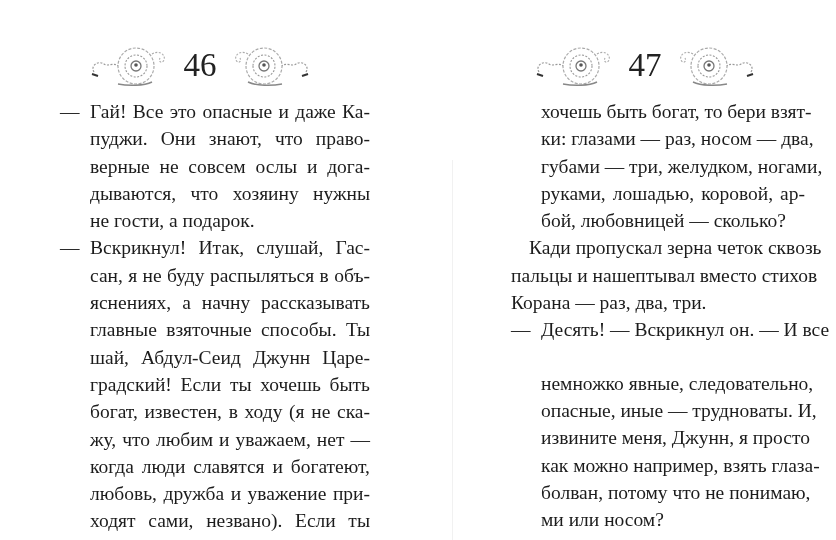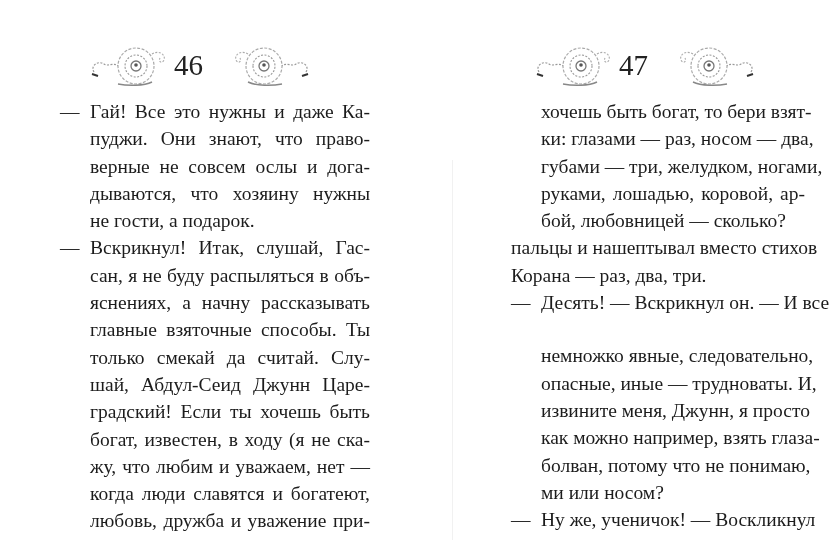--- a/index.html
+++ b/index.html
@@ -16,21 +16,21 @@
   .gutter {
     position: absolute; left: 452px; top: 160px; width: 1px; height: 380px;
     background: #f1f1f1;
   }
   .header {
     position: absolute; top: 40px; height: 50px; display: flex; align-items: center;
   }
   .page-left .header { left: 88px; }
   .page-right .header { left: 100px; }
   .page-number {
-    font-size: 29px; width: 52px; text-align: left; color: #222;
+    font-size: 33px; width: 52px; text-align: center; color: #222;
   }
   .ornament { width: 86px; height: 46px; display: block; }
   .text {
     position: absolute; font-size: 19.5px; line-height: 27.3px;
   }
   .page-left .text { left: 60px; top: 98px; width: 310px; }
   .page-right .text { left: 78px; top: 98px; width: 294px; }
   .line { white-space: nowrap; display: flex; height: 27.3px; }
   .line .dash { display: inline-block; width: 30px; flex: none; }
   .line .content { flex: 1; text-align: justify; text-align-last: justify; }
@@ -60,21 +60,21 @@
         <use href="#scroll"></use>
       </svg>
     <div class="page-number">46</div>
     <svg class="ornament" viewBox="0 0 86 46" style="transform:scaleX(-1)">
         <use href="#scroll"></use>
       </svg>
   </div>
   <div class="text" id="left-text">
       <div class="line">
         <span class="dash">—</span>
-        <span class="content">Гай! Все это нужны и даже Ка-</span>
+        <span class="content">Гай! Все это опасные и даже Ка-</span>
       </div>
       <div class="line" style="padding-left: 30px;">
         <span class="content">пуджи. Они знают, что право-</span>
       </div>
       <div class="line" style="padding-left: 30px;">
         <span class="content">верные не совсем ослы и дога-</span>
       </div>
       <div class="line" style="padding-left: 30px;">
         <span class="content">дываются, что хозяину нужны</span>
       </div>
@@ -86,23 +86,20 @@
         <span class="content">Вскрикнул! Итак, слушай, Гас-</span>
       </div>
       <div class="line" style="padding-left: 30px;">
         <span class="content">сан, я не буду распыляться в объ-</span>
       </div>
       <div class="line" style="padding-left: 30px;">
         <span class="content">яснениях, а начну рассказывать</span>
       </div>
       <div class="line" style="padding-left: 30px;">
         <span class="content">главные взяточные способы. Ты</span>
-      </div>
-      <div class="line" style="padding-left: 30px;">
-        <span class="content">только смекай да считай. Слу-</span>
       </div>
       <div class="line" style="padding-left: 30px;">
         <span class="content">шай, Абдул-Сеид Джунн Царе-</span>
       </div>
       <div class="line" style="padding-left: 30px;">
         <span class="content">градский! Если ты хочешь быть</span>
       </div>
       <div class="line" style="padding-left: 30px;">
         <span class="content">богат, известен, в ходу (я не ска-</span>
       </div>
@@ -142,20 +139,23 @@
       </div>
       <div class="line" style="padding-left: 30px;">
         <span class="content">губами — три, желудком, ногами,</span>
       </div>
       <div class="line" style="padding-left: 30px;">
         <span class="content">руками, лошадью, коровой, ар-</span>
       </div>
       <div class="line last" style="padding-left: 30px;">
         <span class="content">бой, любовницей — сколько?</span>
       </div>
+      <div class="line" style="padding-left: 18px;">
+        <span class="content">Кади пропускал зерна четок сквозь</span>
+      </div>
       <div class="line" style="padding-left: 0px;">
         <span class="content">пальцы и нашептывал вместо стихов</span>
       </div>
       <div class="line last" style="padding-left: 0px;">
         <span class="content">Корана — раз, два, три.</span>
       </div>
       <div class="line">
         <span class="dash">—</span>
         <span class="content">Десять! — Вскрикнул он. — И все</span>
       </div>

